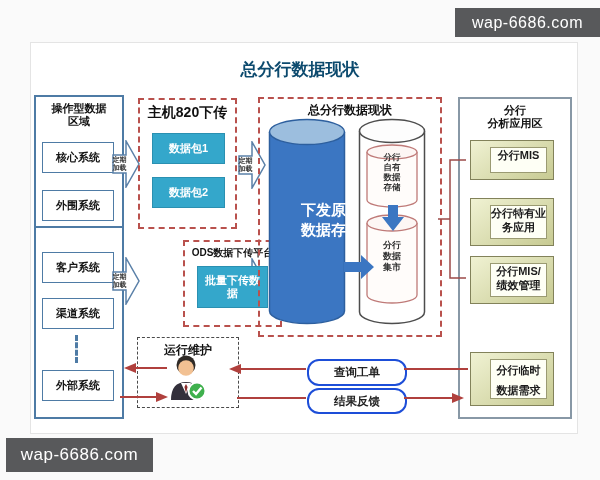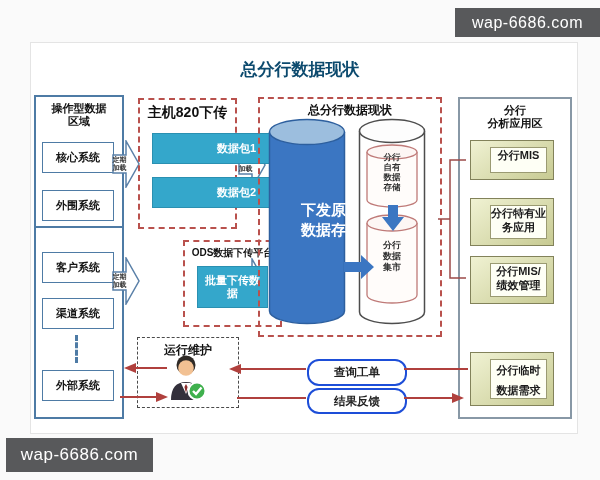--- a/index.html
+++ b/index.html
@@ -13,21 +13,21 @@
   .panel{background:#fff;border:1px solid #e4e4e4;}
   .wm{background:#58595b;color:#fff;display:flex;align-items:center;justify-content:center;
       font-size:16px;letter-spacing:.5px;}
   .title{font-size:17px;font-weight:bold;text-align:center;color:#0c4a6e;}
   .steel-box{background:#fff;border:2px solid #4e7ba5;}
   .sysbox{background:#fff;border:1.5px solid #4e7ba5;display:flex;align-items:center;
           justify-content:center;font-size:11px;font-weight:bold;color:#151515;}
   .zone-hdr{font-weight:bold;text-align:center;color:#111;}
   .dashed-red{border:2px dashed #b9514d;}
   .teal{background:#34a7cb;border:1px solid #2a90b1;color:#fff;display:flex;align-items:center;
-        justify-content:center;text-align:center;font-size:11px;font-weight:bold;line-height:13px;padding-left:48px;}
+        justify-content:center;text-align:center;font-size:11px;font-weight:bold;line-height:13px;}
   .tinylabel{font-size:7px;line-height:7.5px;width:15px;color:#3a3a3a;font-weight:bold;
              word-break:break-all;text-align:center;}
   .gray-frame{background:#fff;border:2px solid #8898a6;}
   .bevel{background:linear-gradient(145deg,#f0f2d3 0%,#c7ca92 100%);border:1px solid #82825a;}
   .bevel-face{position:absolute;inset:6px;background:#fefff5;border:1px solid #9a9a72;
               display:flex;flex-direction:column;align-items:center;justify-content:flex-start;
               font-size:11px;font-weight:bold;line-height:14px;color:#1c1c1c;text-align:center;margin-left:13px;}
   .bevel-face.spread{line-height:20px;}
   .flowpill{background:#fff;border:2px solid #1d4ed8;border-radius:12px;display:flex;
             align-items:center;justify-content:center;font-size:11.5px;font-weight:bold;color:#222;}

